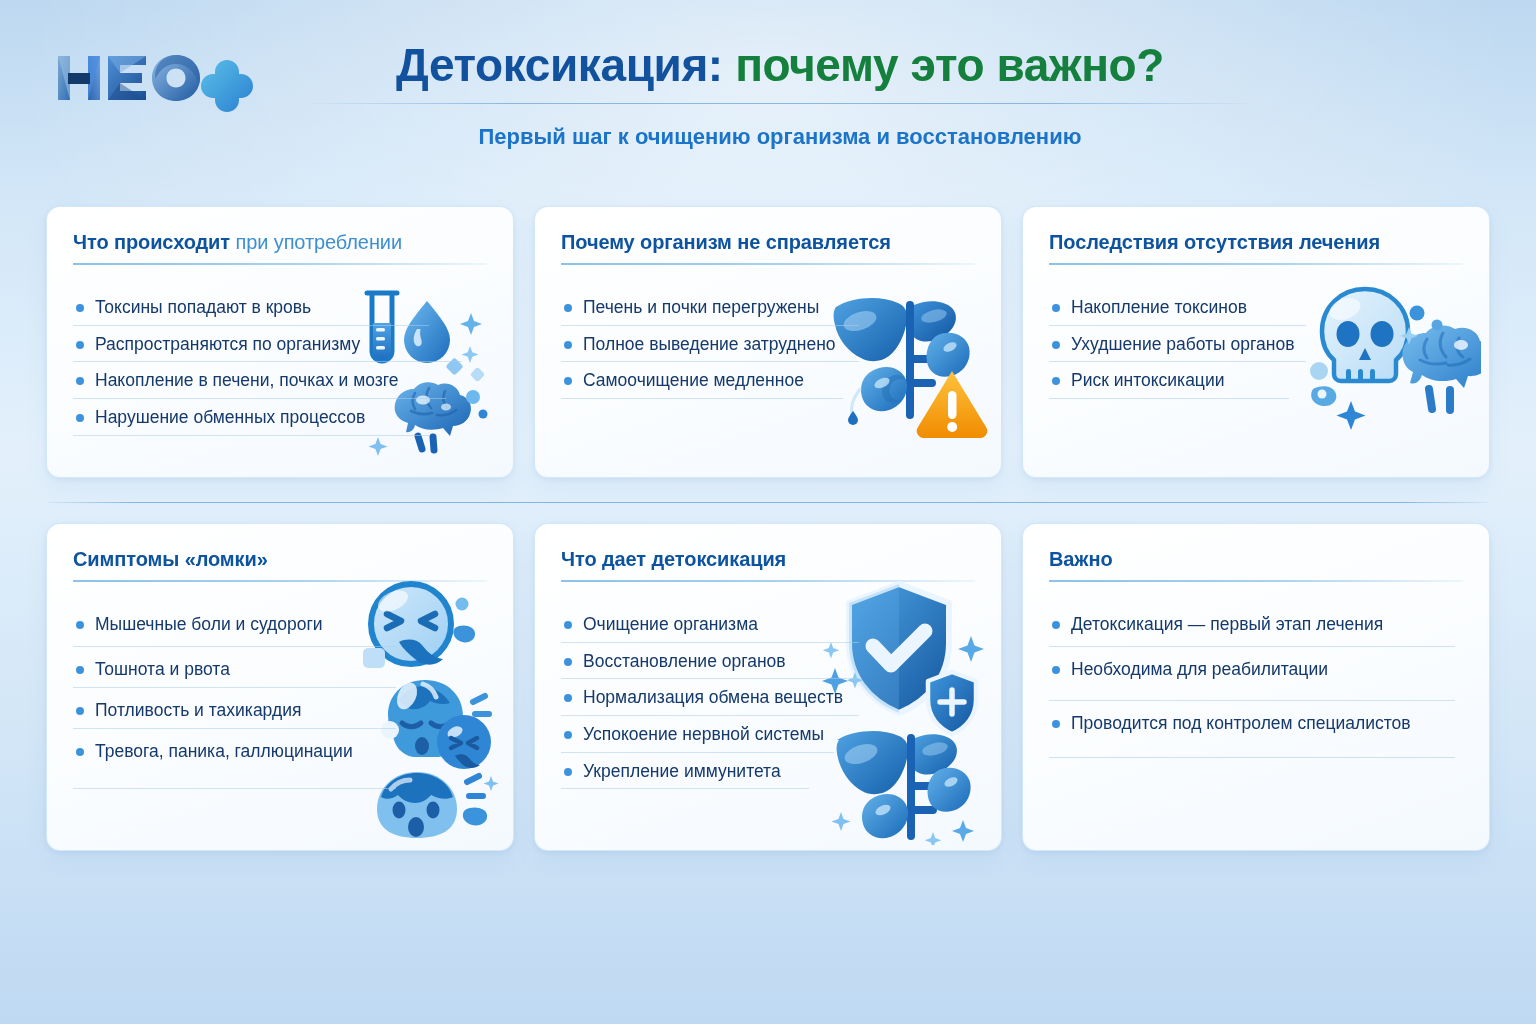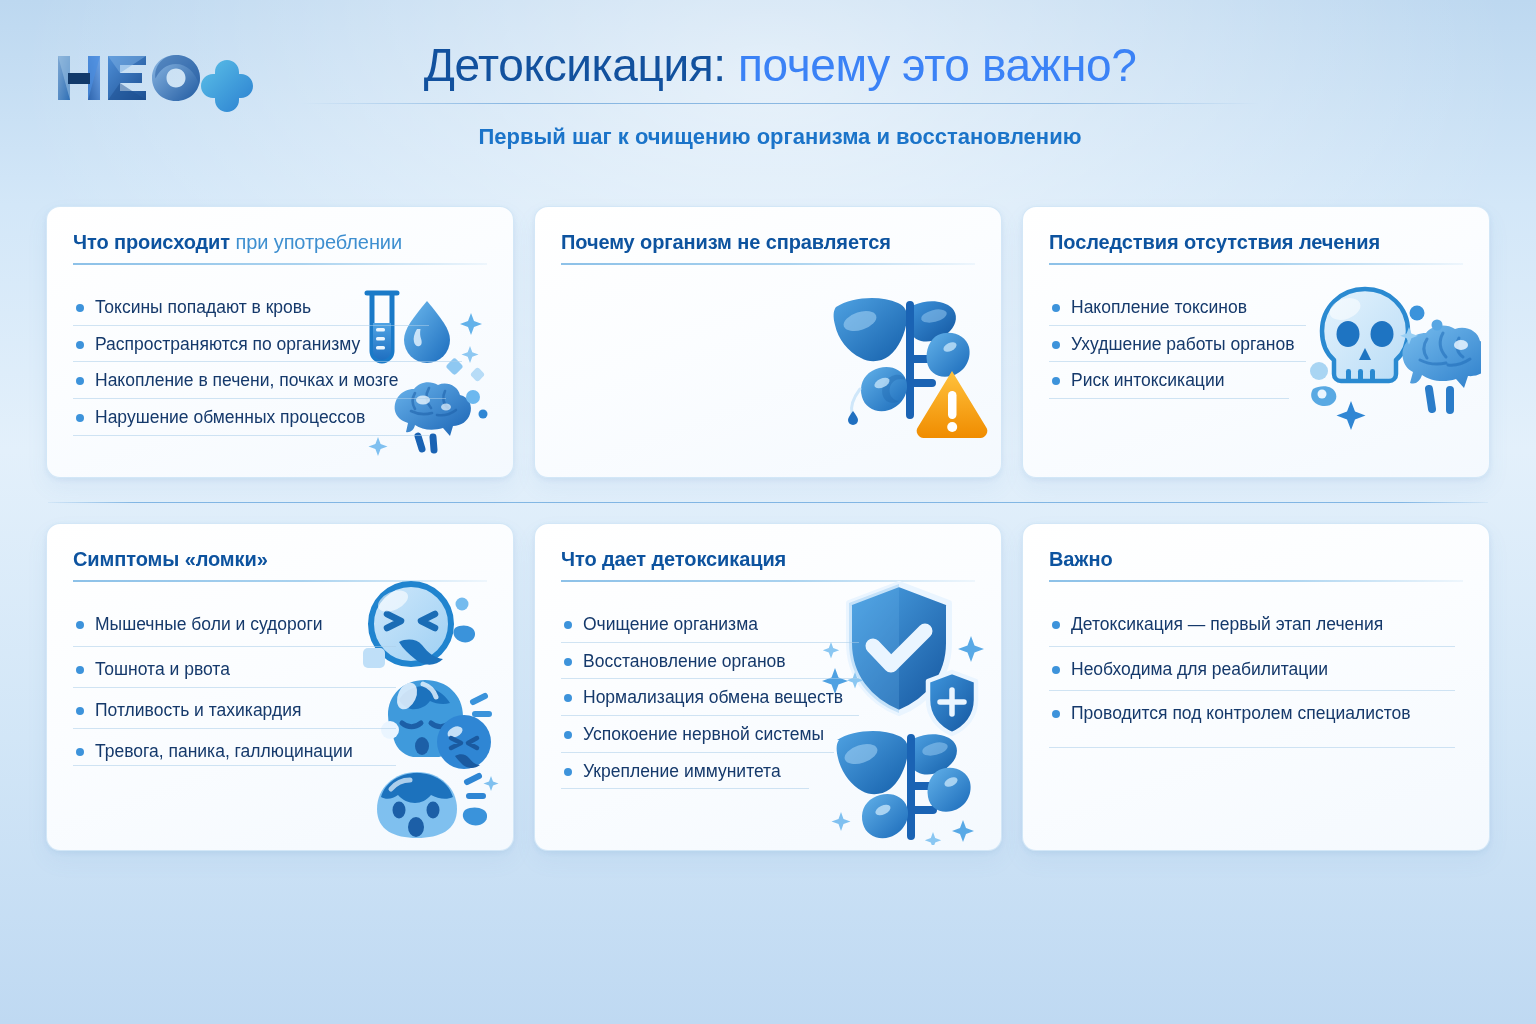--- a/index.html
+++ b/index.html
@@ -42,26 +42,26 @@
     text-align: center;
   }
 
   #page-title {
     font-size: 46px;
     line-height: 1.02;
     letter-spacing: -0.4px;
     white-space: nowrap;
   }
   #page-title .t-strong {
-    font-weight: 400;
+    font-weight: 700;
     color: #12519e;
   }
   #page-title .t-light {
-    font-weight: 400;
-    color: #3b82f6;
+    font-weight: 700;
+    color: #15803d;
     text-align: center;
   }
 
   #title-rule {
     margin-top: 14px;
     height: 1px;
     width: 100%;
     background: linear-gradient(90deg, rgba(130,180,225,0) 0%, rgba(122,174,222,0.85) 22%, rgba(122,174,222,0.85) 78%, rgba(130,180,225,0) 100%);
   }
 
@@ -335,20 +335,25 @@
 
           <path d="M34 104c-6 8-10 17-8 25" stroke="#cfe7fa" stroke-width="3" fill="none" stroke-linecap="round"></path>
           <path d="M27 126c3 4 5 7 5 9a5 5 0 0 1-10 0c0-2 2-5 5-9z" fill="#1f6fc0"></path>
 
           <path d="M126 86l34 56a7 7 0 0 1-6 11h-56a7 7 0 0 1-6-11l34-56z" fill="url(#warnG)"></path>
           <rect x="122" y="106" width="8.5" height="28" rx="4.2" fill="#fff"></rect>
           <circle cx="126.2" cy="142" r="5" fill="#fff"></circle>
         </svg>
       </div>
 
+      <ul class="bullets">
+        <li class="bullet w-72">Печень и почки перегружены</li>
+        <li class="bullet w-72">Полное выведение затруднено</li>
+        <li class="bullet w-68" style="width:68%">Самоочищение медленное</li>
+      </ul>
     </section>
 
     <section class="card card-top">
       <h2 class="card-title">
         <span>Последствия отсутствия лечения</span>
       </h2>
       <div class="card-title-rule"></div>
 
       <div class="art art-c3">
         <svg viewBox="0 0 180 155" width="180" height="155" aria-hidden="true">
@@ -445,21 +450,21 @@
           <path d="M112 206l12-6M114 220h14" stroke="#2f86d4" stroke-width="6" stroke-linecap="round"></path>
           <path d="M110 234c9-5 21-2 22 5 1 7-7 12-15 10-8-2-12-10-7-15z" fill="#3a93db"></path>
           <path d="M136 200l2 5.5 5.5 2-5.5 2-2 5.5-2-5.5-5.5-2 5.5-2z" fill="#7fc0ef"></path>
         </svg>
       </div>
 
       <ul class="bullets">
         <li class="bullet w-78" style="padding-bottom:11px;margin-bottom:12px">Мышечные боли и судороги</li>
         <li class="bullet w-78" style="padding-bottom:8px;margin-bottom:12px">Тошнота и рвота</li>
         <li class="bullet w-78" style="margin-bottom:12px">Потливость и тахикардия</li>
-        <li class="bullet w-78" style="padding-bottom:3px">Тревога, паника, галлюцинации</li>
+        <li class="bullet w-78" style="padding-bottom:26px">Тревога, паника, галлюцинации</li>
       </ul>
     </section>
 
     <section class="card card-bot">
       <h2 class="card-title">
         <span>Что дает детоксикация</span>
       </h2>
       <div class="card-title-rule"></div>
 
       <div class="art art-c5">
@@ -522,18 +527,18 @@
     </section>
 
     <section class="card card-bot">
       <h2 class="card-title">
         <span>Важно</span>
       </h2>
       <div class="card-title-rule"></div>
 
       <ul class="bullets">
         <li class="bullet w-98" style="padding-bottom:11px;margin-bottom:12px">Детоксикация — первый этап лечения</li>
-        <li class="bullet w-98" style="padding-bottom:11px;margin-bottom:12px">Необходима для реабилитации</li>
+        <li class="bullet w-98" style="padding-bottom:21px;margin-bottom:12px">Необходима для реабилитации</li>
         <li class="bullet w-98" style="padding-bottom:23px">Проводится под контролем специалистов</li>
       </ul>
     </section>
   </div>
 </div>
 
 </body></html>

